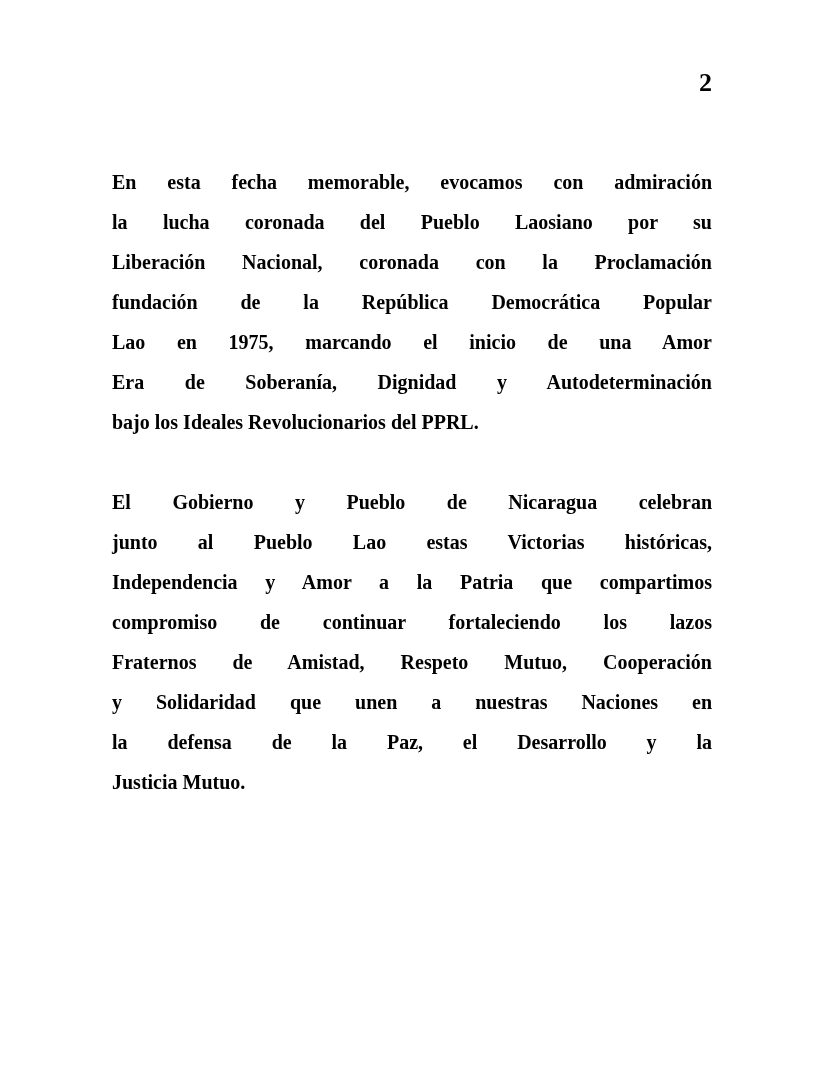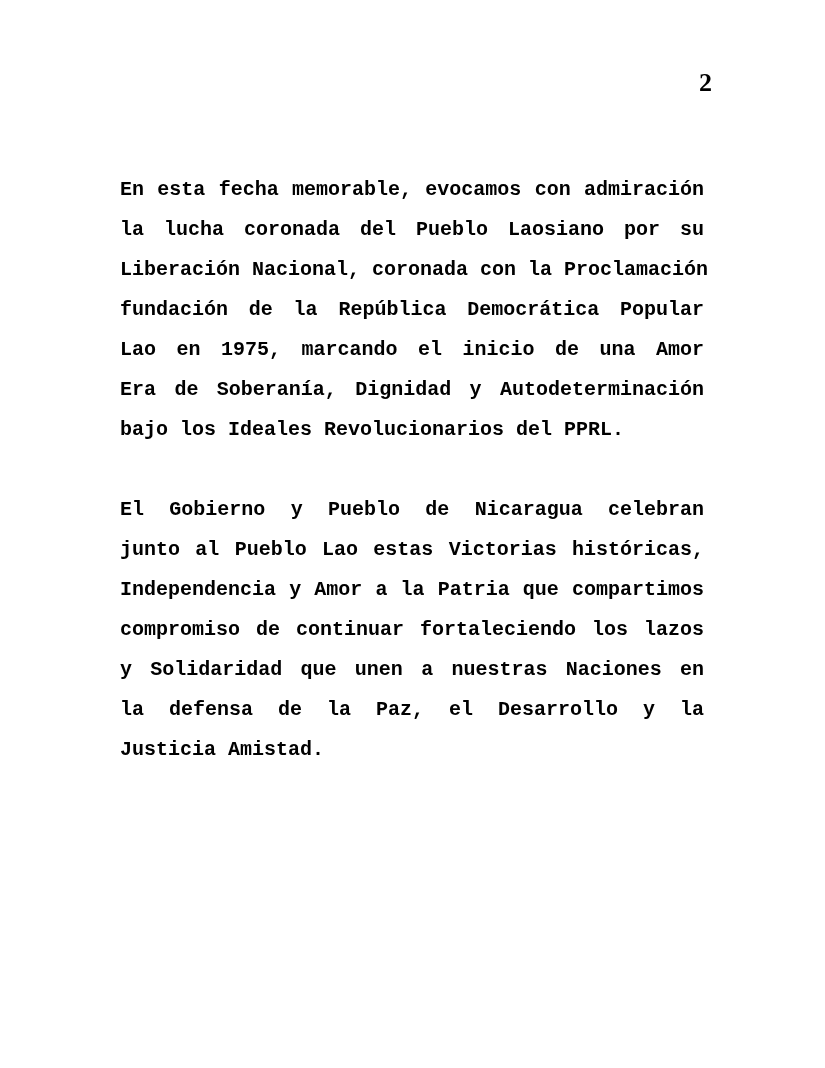--- a/index.html
+++ b/index.html
@@ -30,21 +30,21 @@
   .body-text {
     position: absolute;
     top: 162px;
     left: 112px;
     width: 600px;
     font-size: 20px;
     font-weight: bold;
     line-height: 40px;
     letter-spacing: 0;
   }
-  .paragraph { margin: 8px; }
+  .paragraph { margin: 0; font-family: Liberation Serif, serif; }
   .paragraph + .paragraph { margin-top: 40px; }
   .text-line {
     height: 40px;
     white-space: nowrap;
     text-align: justify;
     text-align-last: justify;
   }
   .text-line.last {
     text-align: center;
     text-align-last: left;
@@ -67,20 +67,21 @@
       <div class="text-line">Lao en 1975, marcando el inicio de una Amor</div>
       <div class="text-line">Era de Soberanía, Dignidad y Autodeterminación</div>
       <div class="text-line last">bajo los Ideales Revolucionarios del PPRL.</div>
     </div>
 
     <div class="paragraph">
       <div class="text-line">El Gobierno y Pueblo de Nicaragua celebran</div>
       <div class="text-line">junto al Pueblo Lao estas Victorias históricas,</div>
       <div class="text-line">Independencia y Amor a la Patria que compartimos</div>
       <div class="text-line">compromiso de continuar fortaleciendo los lazos</div>
+      <div class="text-line">Fraternos de Amistad, Respeto Mutuo, Cooperación</div>
       <div class="text-line">y Solidaridad que unen a nuestras Naciones en</div>
       <div class="text-line">la defensa de la Paz, el Desarrollo y la</div>
-      <div class="text-line last">Justicia Amistad.</div>
+      <div class="text-line last">Justicia Mutuo.</div>
     </div>
 
   </div>
 
 </div>
 
 </body></html>

